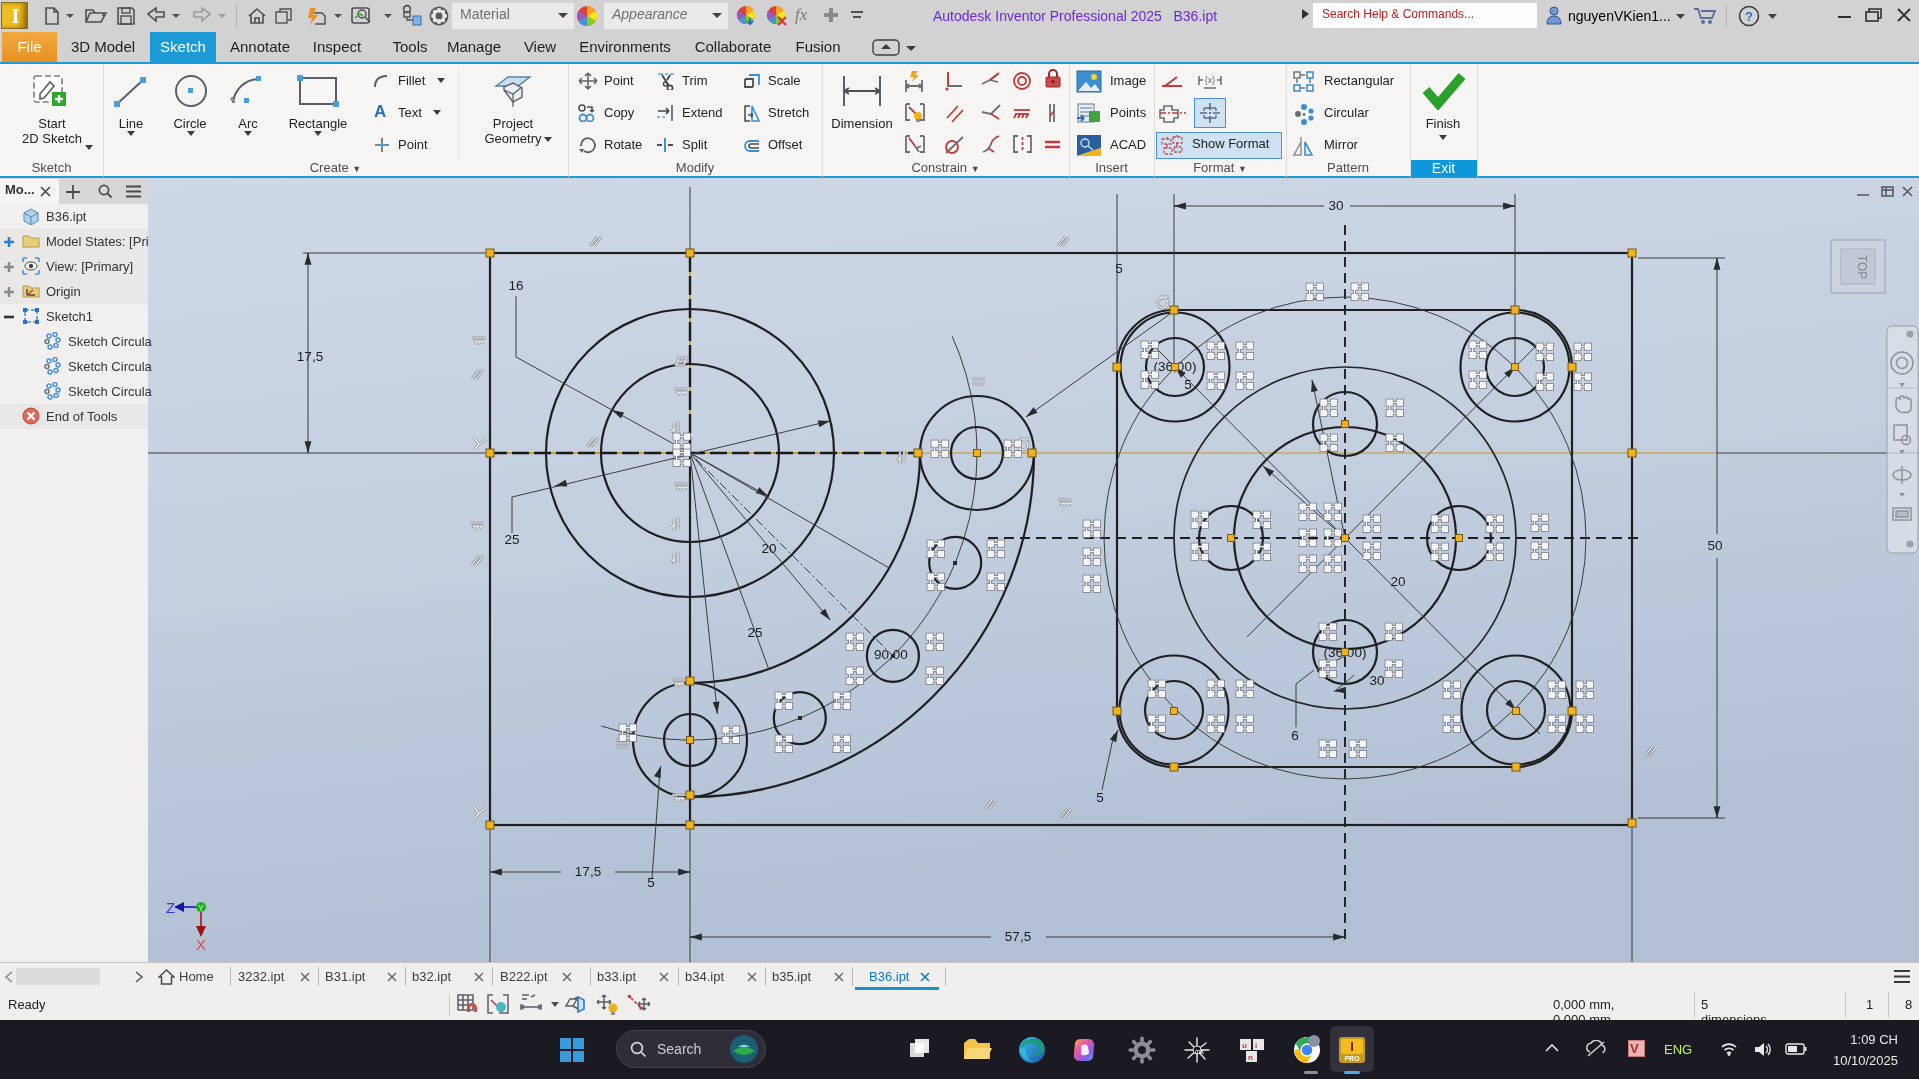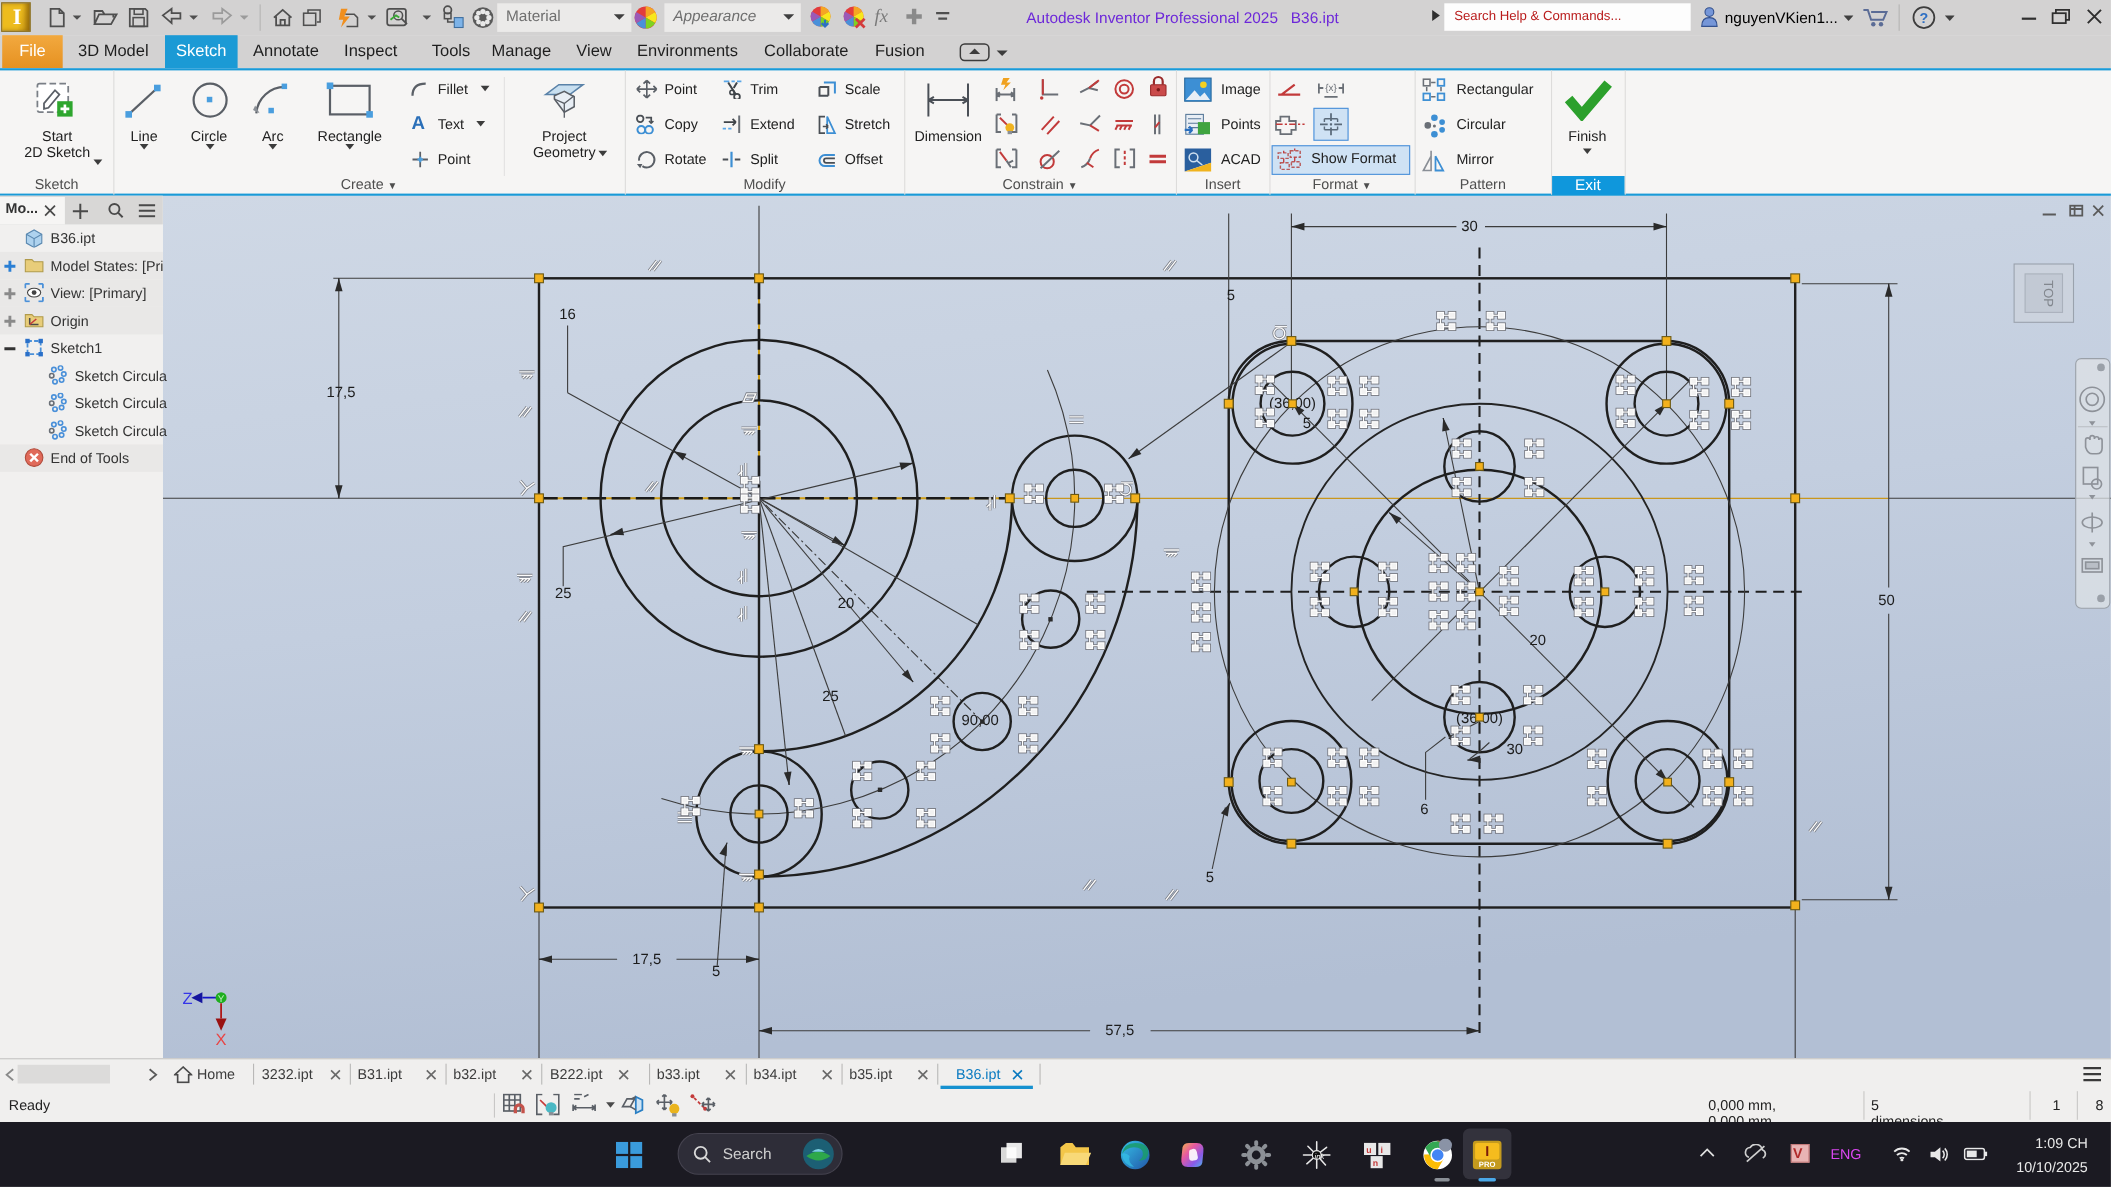--- a/index.html
+++ b/index.html
@@ -1237,21 +1237,21 @@
 <div class="abs" style="left:1344px;top:51px;width:16px;height:3px;background:#4aa8e8;border-radius:2px"></div>
 <svg class="abs" style="left:1545px;top:23px" width="14" height="10">
         <path d="M1,8 L7,2 L13,8" stroke="#e0e0e0" stroke-width="1.6" fill="none"></path>
       </svg>
 <svg class="abs" style="left:1585px;top:20px" width="22" height="18">
         <path d="M5,12 a4.5,4.5 0 0 1 1,-8.8 a6,6 0 0 1 11,2 a4,4 0 0 1 0.5,7.5" stroke="#cfcfcf" stroke-width="1.5" fill="none"></path>
         <path d="M3,16 L19,2" stroke="#cfcfcf" stroke-width="1.6"></path>
       </svg>
 <div class="abs" style="left:1628px;top:20px;width:17px;height:17px;background:#e8b4b4;border:1px solid #c47a7a"></div>
 <div class="abs" style="left:1630px;top:21px;color:#b02a2a;font-size:13px;font-weight:bold">V</div>
-<div class="abs" style="left:1664px;top:22px;color:#d946ef;font-size:13px">ENG</div>
+<div class="abs" style="left:1664px;top:22px;color:#bef264;font-size:13px">ENG</div>
 <svg class="abs" style="left:1720px;top:22px" width="18" height="14">
         <path d="M2,5 a10,10 0 0 1 14,0 M4.5,8 a7,7 0 0 1 9,0 M7,11 a4,4 0 0 1 4,0" stroke="#e8e8e8" stroke-width="1.7" fill="none"></path>
         <circle cx="9" cy="12.5" r="1.4" fill="#e8e8e8"></circle>
       </svg>
 <svg class="abs" style="left:1753px;top:21px" width="18" height="16">
         <path d="M2,6 v5 h4 l5,4 V2 L6,6 z" fill="#e8e8e8"></path>
         <path d="M13,5 a5,5 0 0 1 0,7 M15,3 a8,8 0 0 1 0,11" stroke="#e8e8e8" stroke-width="1.4" fill="none"></path>
       </svg>
 <svg class="abs" style="left:1785px;top:23px" width="22" height="12">
         <rect x="1" y="1" width="18" height="10" rx="2" stroke="#e8e8e8" stroke-width="1.4" fill="none"></rect>

